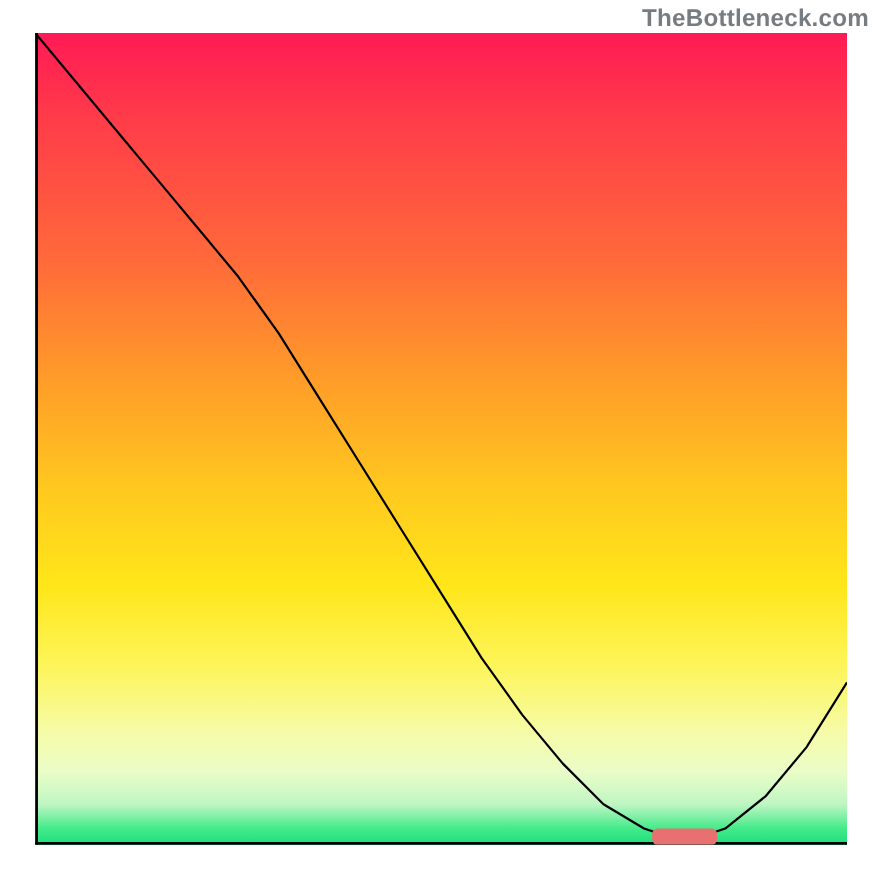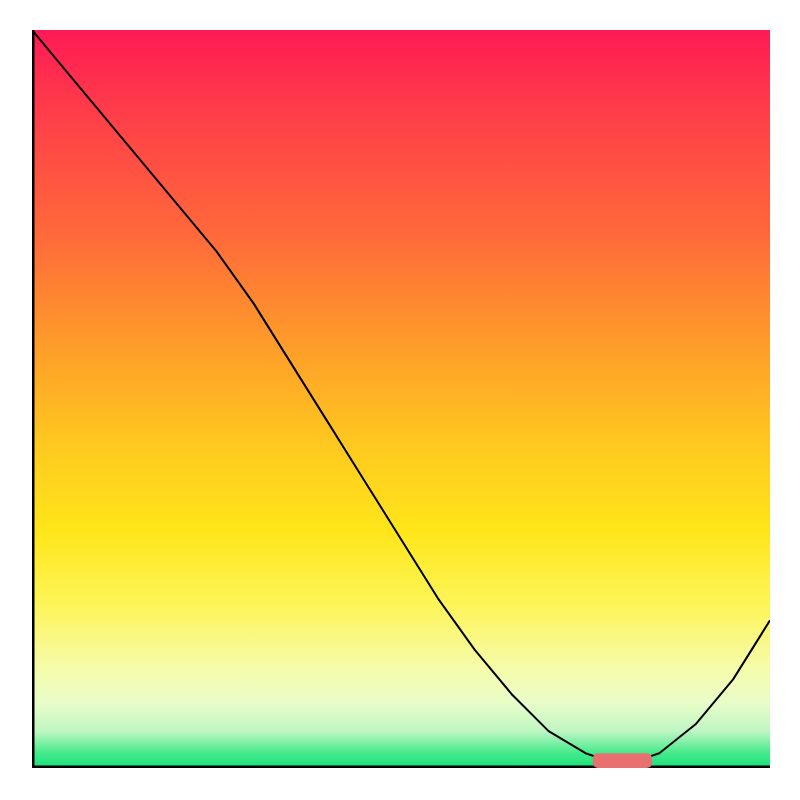--- a/index.html
+++ b/index.html
@@ -77,20 +77,21 @@
   .axis line {
     stroke: #000000;
     stroke-width: 5;
   }
 </style>
 </head>
 <body>
 
 <div class="stage">
 
+  <div class="watermark">TheBottleneck.com</div>
 
   <div class="plot">
     <div class="gradient-fill"></div>
 
     <svg class="overlay" viewBox="0 0 738 738" preserveAspectRatio="none">
       <g class="axis">
 
         <line x1="0" y1="0" x2="0" y2="738"></line>
 
         <line x1="0" y1="738" x2="738" y2="738"></line>

